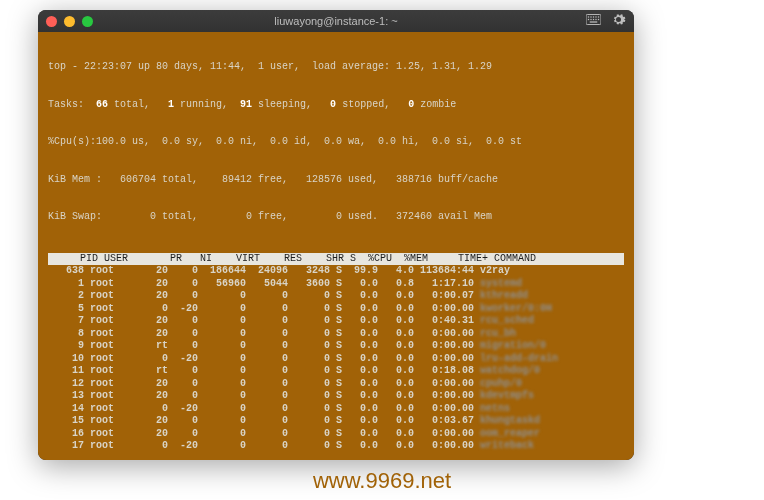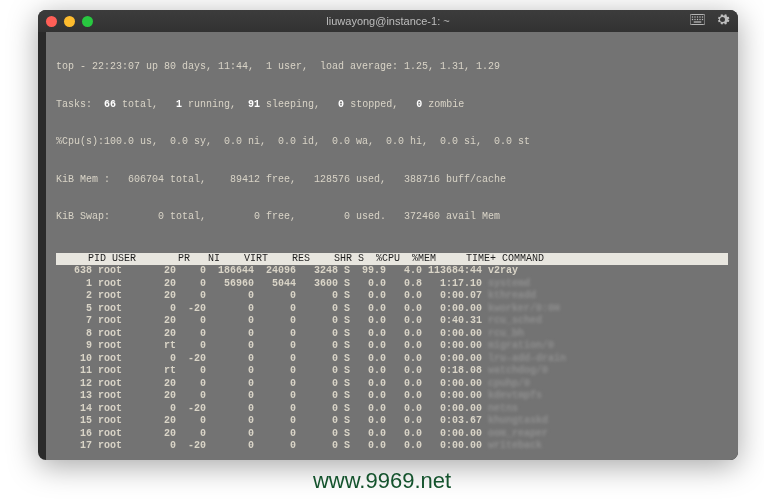--- a/index.html
+++ b/index.html
@@ -8,21 +8,21 @@
     height: 500px;
     background: #fff;
     font-family: Menlo, Monaco, "Courier New", monospace;
     font-size: 10px;
     position: relative;
   }
   .terminal-window {
     position: absolute;
     top: 10px;
     left: 38px;
-    width: 700px;
+    width: 596px;
     height: 450px;
     background: #2a2a2a;
     border-radius: 8px;
     box-shadow: 0 6px 30px rgba(0,0,0,0.35);
     overflow: hidden;
     display: flex;
     flex-direction: column;
   }
   .titlebar {
     height: 22px;
@@ -50,27 +50,26 @@
   .titlebar-icons {
     margin-left: auto;
     display: flex;
     gap: 10px;
     align-items: center;
     color: #bdbdbd;
   }
   .titlebar-icons svg { width: 15px; height: 15px; fill: #bdbdbd; }
   .term-body {
     flex: 1;
-    background: #737373;
+    background: #a16207;
     color: #d9d4c7;
     padding: 4px 10px 6px 10px;
     overflow: hidden;
     line-height: 1.25;
     font-size: 10px;
-    margin-left: 8px;
   }
   .summary { white-space: pre; color:#d9d4c7; }
   .summary b { font-weight: bold; color:#fff; }
   .header-table { margin-top: 4px; }
   .header-row {
     background: #e8e6df;
     color: #1e1e1e;
     white-space: pre;
     font-weight: normal;
     padding: 0 14px;
@@ -78,21 +77,21 @@
   .proc-row { white-space: pre; color:#d9d4c7;font-weight:bold; }
   .proc-row .cmd { color:#8f8f8f; filter: blur(1.5px); }
   .proc-row .cmdv { color:#d9d4c7; }
   .watermark {
     position: absolute;
     bottom: 6px;
     left: 0; right: 0;
     text-align: center;
     font-family: Arial, sans-serif;
     font-size: 22px;
-    color: #14532d;
+    color: #a16207;
   }
 </style>
 </head>
 <body>
 
 <div class="terminal-window">
   <div class="titlebar">
     <div class="traffic">
       <div class="dot red"></div>
       <div class="dot yellow"></div>

